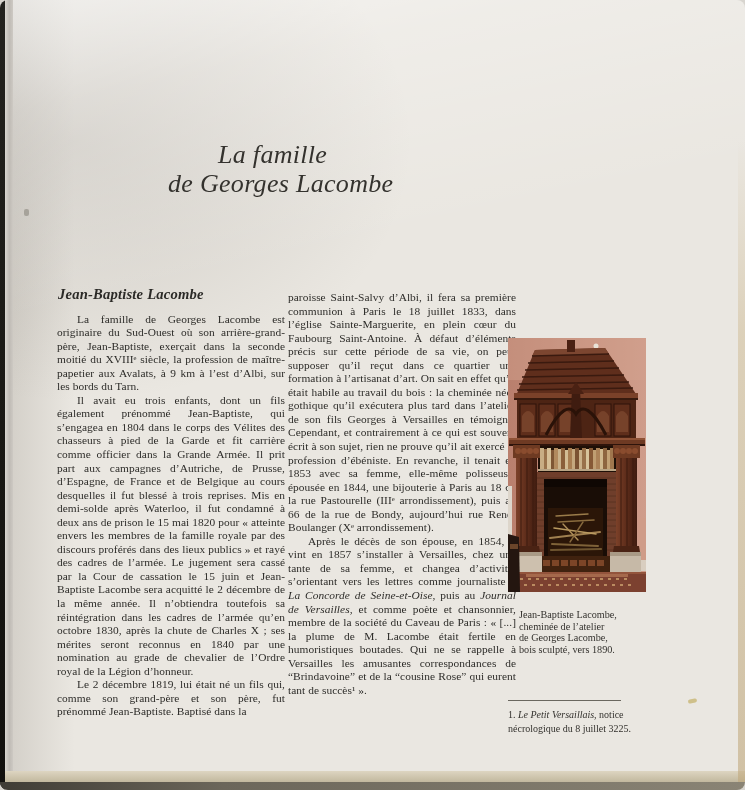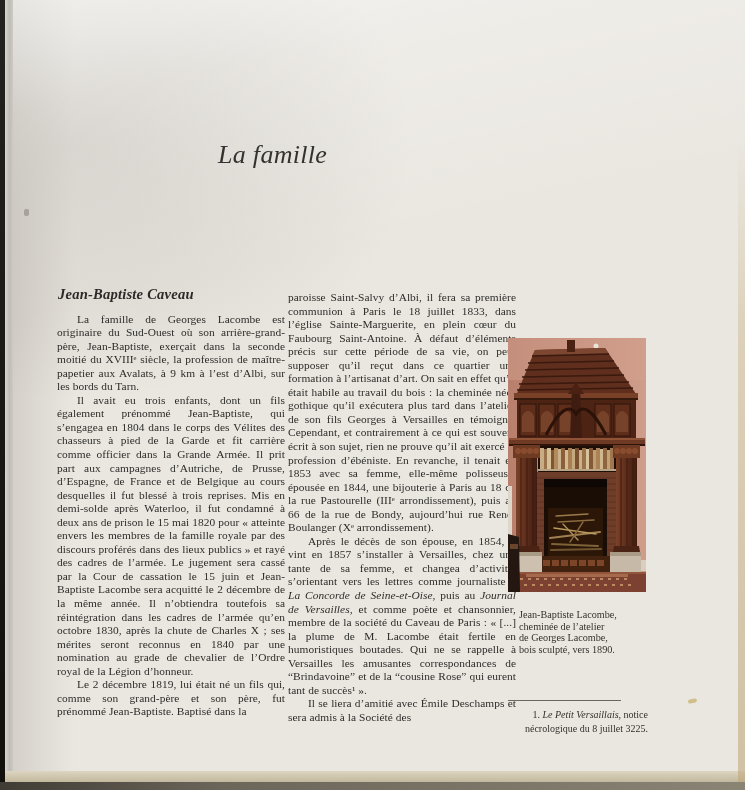--- a/index.html
+++ b/index.html
@@ -4,20 +4,21 @@
 <style>
   html,body{margin:0;padding:0;background:#d8d5cf;}
   .page{
     position:relative;width:745px;height:790px;overflow:hidden;
     font-family:"Liberation Serif","DejaVu Serif",serif;color:#2d2c29;
     background:
       linear-gradient(168deg, rgba(255,255,255,0.55) 0%, rgba(255,255,255,0.25) 12%, rgba(255,255,255,0) 34%),
       radial-gradient(ellipse 520px 400px at 10% 18%, rgba(105,98,88,0.20), rgba(105,98,88,0) 65%),
       linear-gradient(90deg, rgba(115,108,96,0.22) 0%, rgba(115,108,96,0) 10%),
       #eae7e1;
+    border-radius: 8px;
   }
   .gutter{position:absolute;left:0;top:0;width:5px;height:100%;
     background:linear-gradient(180deg,#23221e,#181713 60%,#11100d);}
   .page-edge-left{position:absolute;left:5px;top:0;width:8px;height:100%;
     background:linear-gradient(90deg,#d8d5cf,#bfbbb5 55%,#cdc9c3);}
   .page-edge-bottom{position:absolute;left:5px;right:0;bottom:8px;height:11px;
     background:linear-gradient(180deg,#ddd5c1,#c2b89e);}
   .page-edge-bottom-dark{position:absolute;left:0;right:0;bottom:0;height:8px;
     background:linear-gradient(90deg,#3f3c35,#6b665a 30%,#8a8475);}
   .page-edge-right{position:absolute;right:0;top:140px;bottom:8px;width:7px;
@@ -41,50 +42,50 @@
     letter-spacing:0.2px;color:#2b2a27;}
 
   .photo{position:absolute;left:508px;top:338px;width:138px;height:254px;margin:0;}
   .photo svg{display:block;}
 
   .caption{position:absolute;left:511px;top:601px;width:140px;margin:8px;
     font-size:10.2px;line-height:11.7px;white-space:pre-line;color:#33312d;}
 
   .footnote{position:absolute;left:508px;top:700px;width:140px;font-size:10px;line-height:13.5px;color:#33312d;}
   .footnote .rule{width:113px;height:1px;background:#6a675f;margin-bottom:7px;}
-  .footnote p{margin:0;text-align:right;}
+  .footnote p{margin:0;}
 </style>
 </head>
 <body>
 
 <div class="page">
 
   <div class="gutter"></div>
   <div class="page-edge-left"></div>
   <div class="page-edge-bottom"></div>
   <div class="page-edge-bottom-dark"></div>
   <div class="page-edge-right"></div>
   <div class="speck1"></div>
   <div class="speck2"></div>
 
   <h1 class="title">
     <span class="t1">La famille</span>
+    <span class="t2">de Georges Lacombe</span>
   </h1>
 
   <div class="col col1">
-    <h2 class="section-heading">Jean-Baptiste Caveau</h2>
+    <h2 class="section-heading">Jean-Baptiste Lacombe</h2>
     <p class="indent"><span>La famille de Georges Lacombe est originaire du Sud-Ouest où son arrière-grand-père, Jean-Baptiste, exerçait dans la seconde moitié du XVIIIᵉ siècle, la profession de maître-papetier aux Avalats, à 9 km à l’est d’Albi, sur les bords du Tarn.</span></p>
     <p class="indent"><span>Il avait eu trois enfants, dont un fils également prénommé Jean-Baptiste, qui s’engagea en 1804 dans le corps des Vélites des chasseurs à pied de la Garde et fit carrière comme officier dans la Grande Armée. Il prit part aux campagnes d’Autriche, de Prusse, d’Espagne, de France et de Belgique au cours desquelles il fut blessé à trois reprises. Mis en demi-solde après Waterloo, il fut condamné à deux ans de prison le 15 mai 1820 pour « atteinte envers les membres de la famille royale par des discours proférés dans des lieux publics » et rayé des cadres de l’armée. Le jugement sera cassé par la Cour de cassation le 15 juin et Jean-Baptiste Lacombe sera acquitté le 2 décembre de la même année. Il n’obtiendra toutefois sa réintégration dans les cadres de l’armée qu’en octobre 1830, après la chute de Charles X ; ses mérites seront reconnus en 1840 par une nomination au grade de chevalier de l’Ordre royal de la Légion d’honneur.</span></p>
     <p class="indent"><span>Le 2 décembre 1819, lui était né un fils qui, comme son grand-père et son père, fut prénommé Jean-Baptiste. Baptisé dans la</span></p>
   </div>
 
   <div class="col col2">
     <p><span>paroisse Saint-Salvy d’Albi, il fera sa première communion à Paris le 18 juillet 1833, dans l’église Sainte-Marguerite, en plein cœur du Faubourg Saint-Antoine. À défaut d’éléments précis sur cette période de sa vie, on peut supposer qu’il reçut dans ce quartier une formation à l’artisanat d’art. On sait en effet qu’il était habile au travail du bois : la cheminée néo-gothique qu’il exécutera plus tard dans l’atelier de son fils Georges à Versailles en témoigne. Cependant, et contrairement à ce qui est souvent écrit à son sujet, rien ne prouve qu’il ait exercé la profession d’ébéniste. En revanche, il tenait en 1853 avec sa femme, elle-même polisseuse, épousée en 1844, une bijouterie à Paris au 18 de la rue Pastourelle (IIIᵉ arrondissement), puis au 66 de la rue de Bondy, aujourd’hui rue René-Boulanger (Xᵉ arrondissement).</span></p>
     <p class="indent"><span>Après le décès de son épouse, en 1854, il vint en 1857 s’installer à Versailles, chez une tante de sa femme, et changea d’activité, s’orientant vers les lettres comme journaliste à </span><span class="run-italic">La Concorde de Seine-et-Oise</span><span>, puis au </span><span class="run-italic">Journal de Versailles</span><span>, et comme poète et chansonnier, membre de la société du Caveau de Paris : « [...] la plume de M. Lacombe était fertile en humoristiques boutades. Qui ne se rappelle à Versailles les amusantes correspondances de “Brindavoine” et de la “cousine Rose” qui eurent tant de succès¹ ».</span></p>
-    <p class="indent"><span>Il se liera d’amitié avec Émile Deschamps et sera admis à la Société des</span></p>
   </div>
 
   <figure class="photo">
     <svg viewBox="0 0 138 254" width="138" height="254">
       <defs>
         <linearGradient id="wallg" x1="0" y1="0" x2="1" y2="0">
           <stop offset="0" stop-color="#b97f6d"></stop>
           <stop offset="1" stop-color="#cf9d8b"></stop>
         </linearGradient>
         <linearGradient id="colg" x1="0" y1="0" x2="1" y2="0">

